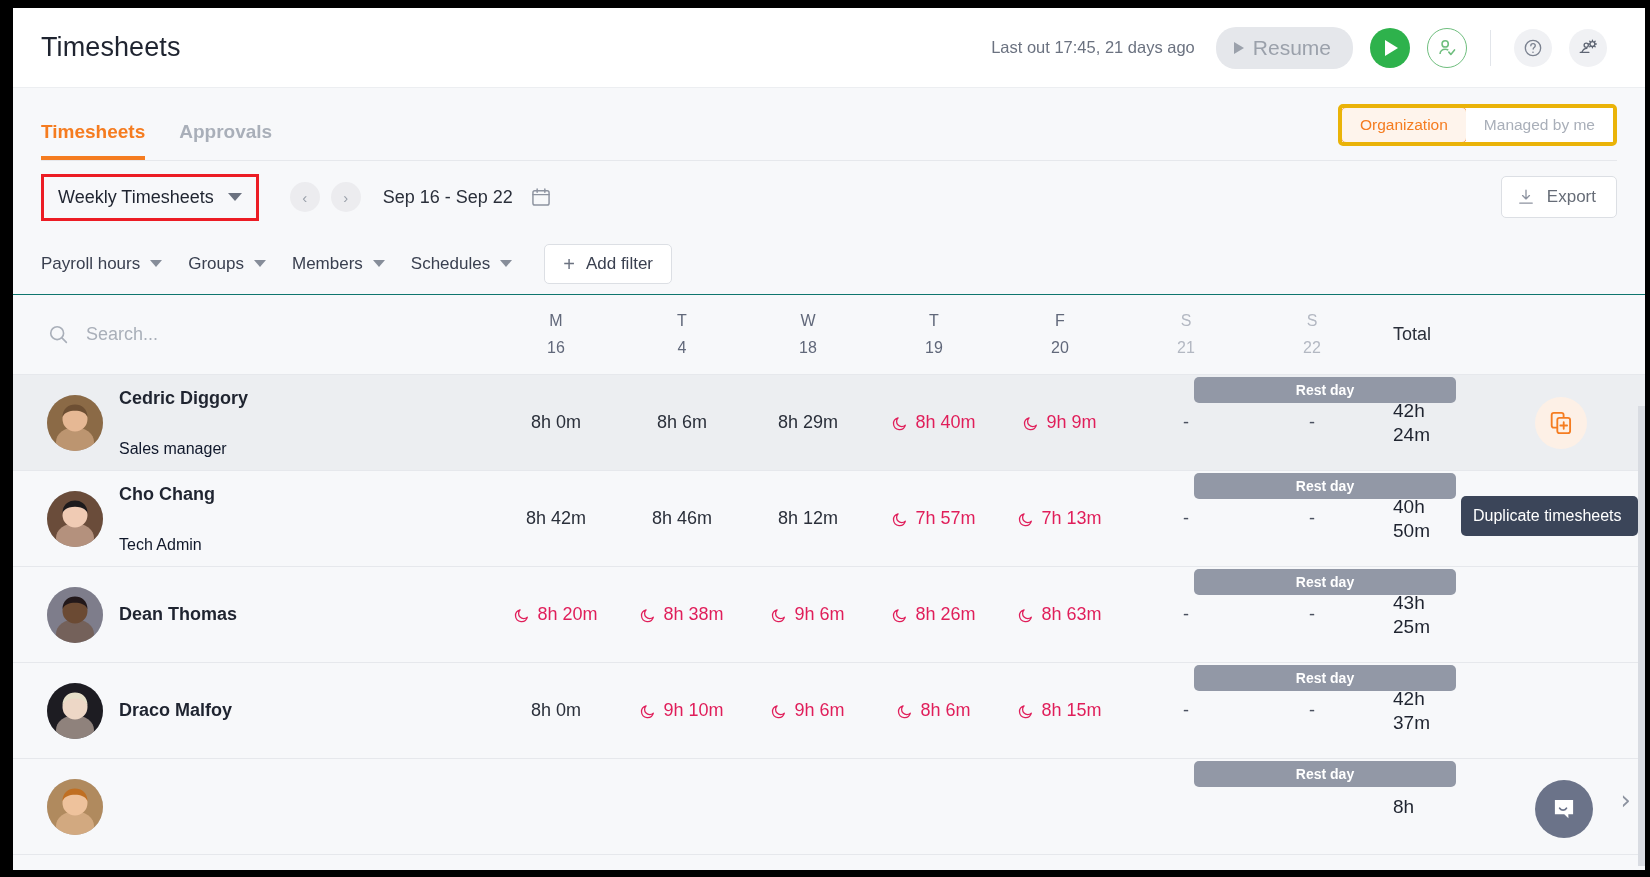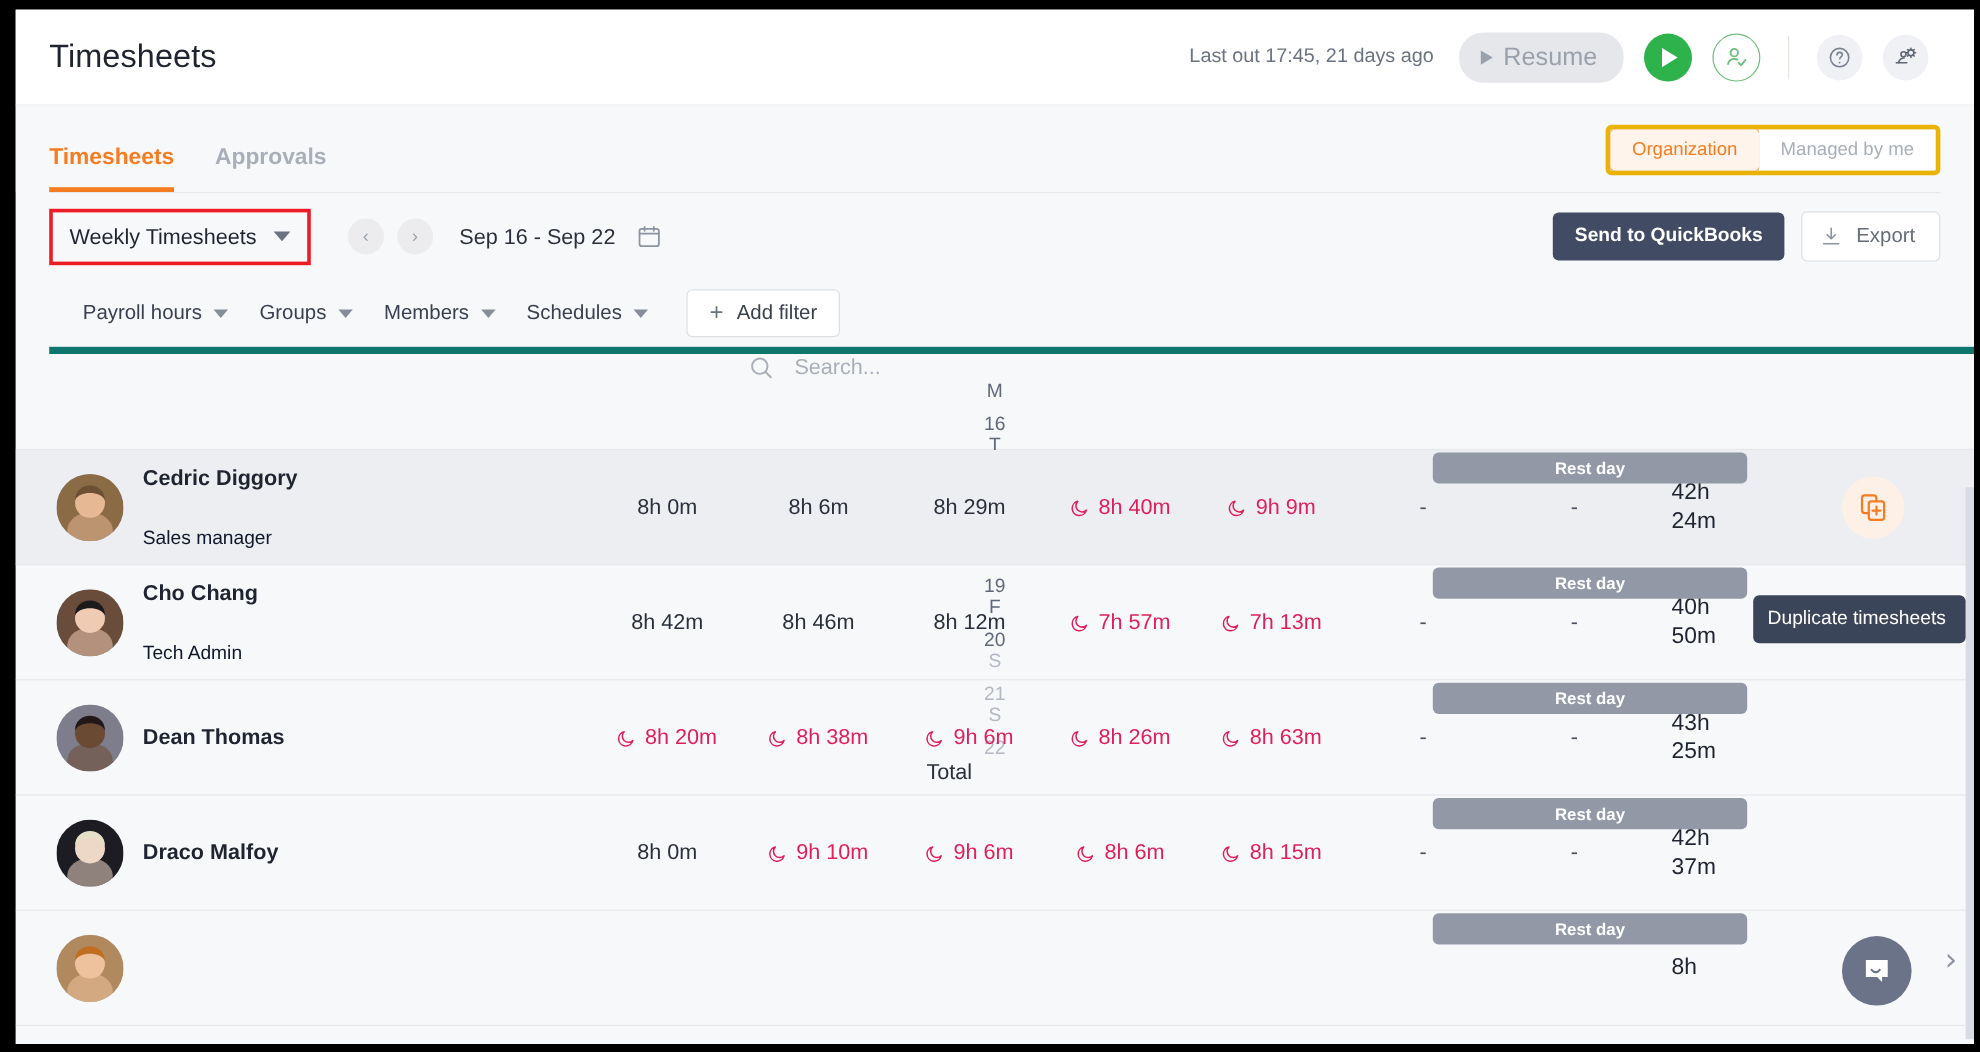--- a/index.html
+++ b/index.html
@@ -135,41 +135,39 @@
     background: #fff; color: #666c77; border: 1px solid #dcdfe4;
     border-radius: 5px; padding: 10px 20px 10px 14px;
     font-size: 17px; font-family: inherit; cursor: pointer;
     display: flex; align-items: center; gap: 11px;
   }
 
   
   .filters {
     height: 62px; display: flex; align-items: center;
     gap: 26px; padding: 0 28px;
-    border-bottom: 6px solid #0f766e;
-    margin-left: 28px;
+    border-bottom: 1px solid #0f766e;
   }
   .filter {
     display: flex; align-items: center; gap: 10px;
     font-size: 17px; color: #3a4050; cursor: pointer;
   }
   .filter .caret { border-top-color: #868d99; border-left-width: 6px; border-right-width: 6px; border-top-width: 7px; }
   .addfilter {
     display: flex; align-items: center; gap: 11px;
     border: 1px solid #dcdfe4; border-radius: 5px; background: #fff;
     padding: 9px 18px; font-size: 17px; color: #3a4050;
     cursor: pointer; font-family: inherit; margin-left: 6px;
   }
   .plus { font-size: 20px; color: #6b7280; line-height: 1; }
 
   
   .thead {
     height: 80px; display: flex; align-items: center;
     border-bottom: 1px solid #e6e8ec;
-    flex-direction: column;
   }
   .col-name { width: 480px; display: flex; align-items: center; gap: 16px; padding-left: 34px; }
   .search-input {
     border: none; outline: none; background: transparent;
     font-size: 18px; color: #2a2f3a; font-family: inherit; width: 330px;
   }
   .search-input::placeholder { color: #a9afb9; }
   .col-day {
     flex: 1; text-align: center;
     display: flex; flex-direction: column; align-items: center; gap: 9px;
@@ -317,21 +315,20 @@
       <span class="daterange">Sep 16 - Sep 22</span>
       <span style="cursor:pointer;display:flex;">
         <svg width="22" height="22" viewBox="0 0 24 24" fill="none" stroke="#8d93a0" stroke-width="1.6">
           <rect x="3.2" y="5.2" width="17.6" height="15.6" rx="2"></rect>
           <path d="M3.2 9.4h17.6M7.8 3.3v3.6M16.2 3.3v3.6" stroke-linecap="round"></path>
         </svg>
       </span>
     </div>
 
     <div class="tb-right">
-      <button class="btn-qb">Send to QuickBooks</button>
       <button class="btn-export">
         <svg width="20" height="20" viewBox="0 0 24 24" fill="none" stroke="#8d93a0" stroke-width="1.6">
           <path d="M12 3.8v10.4M7.9 10.3l4.1 4 4.1-4" stroke-linecap="round" stroke-linejoin="round"></path>
           <path d="M4.5 19.3h15" stroke-linecap="round"></path>
         </svg>
         <span>Export</span>
       </button>
     </div>
   </div>
 

